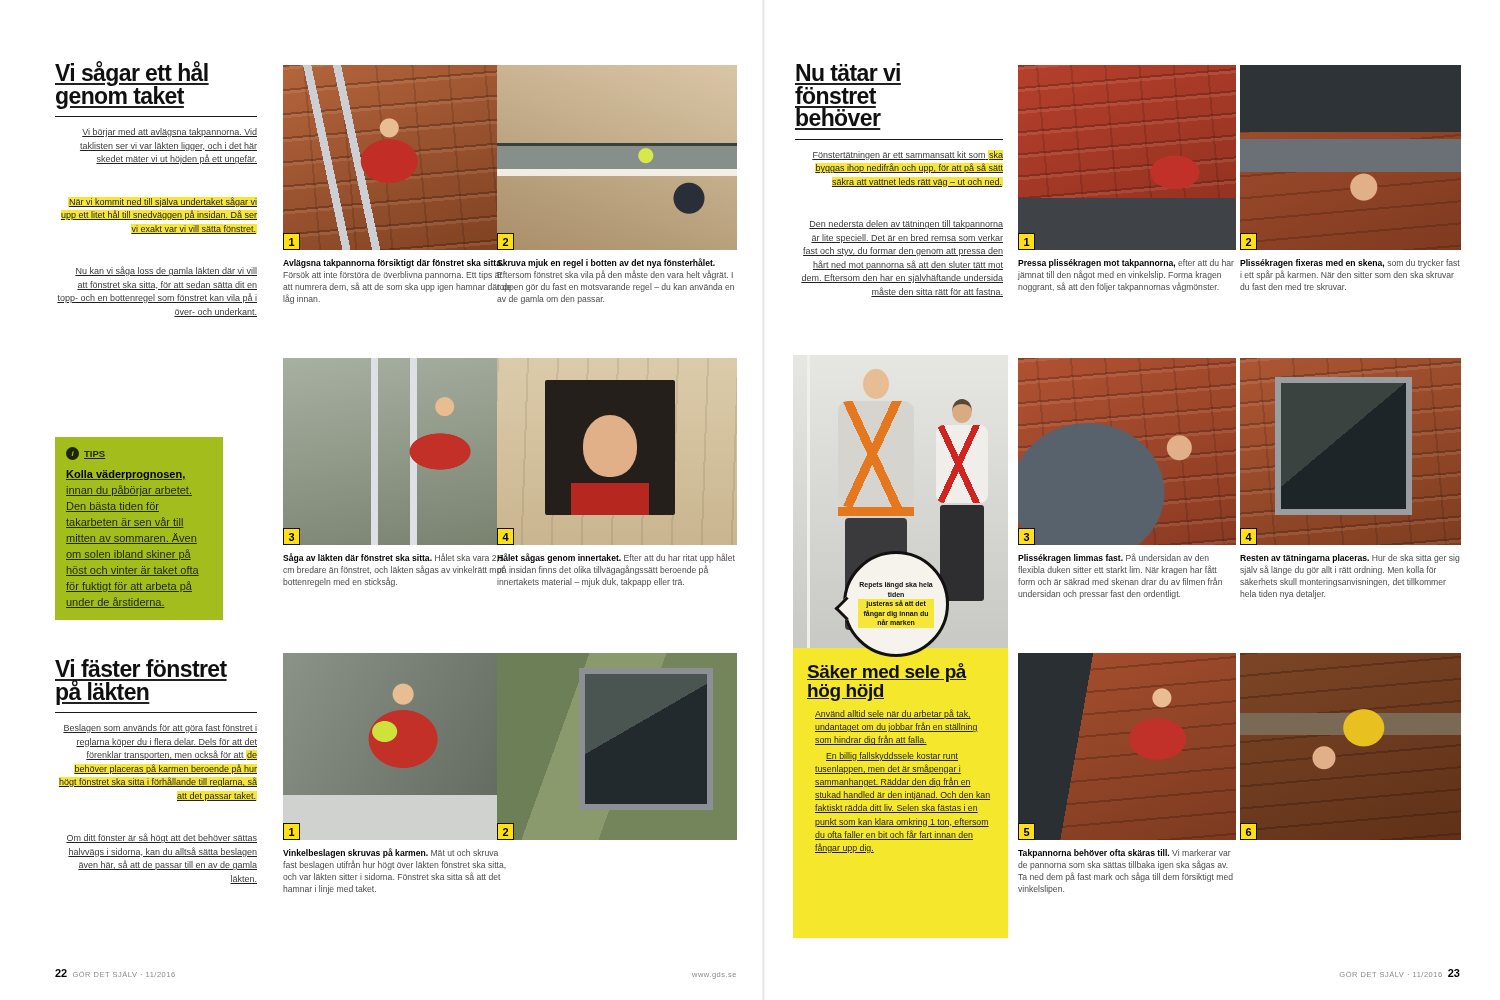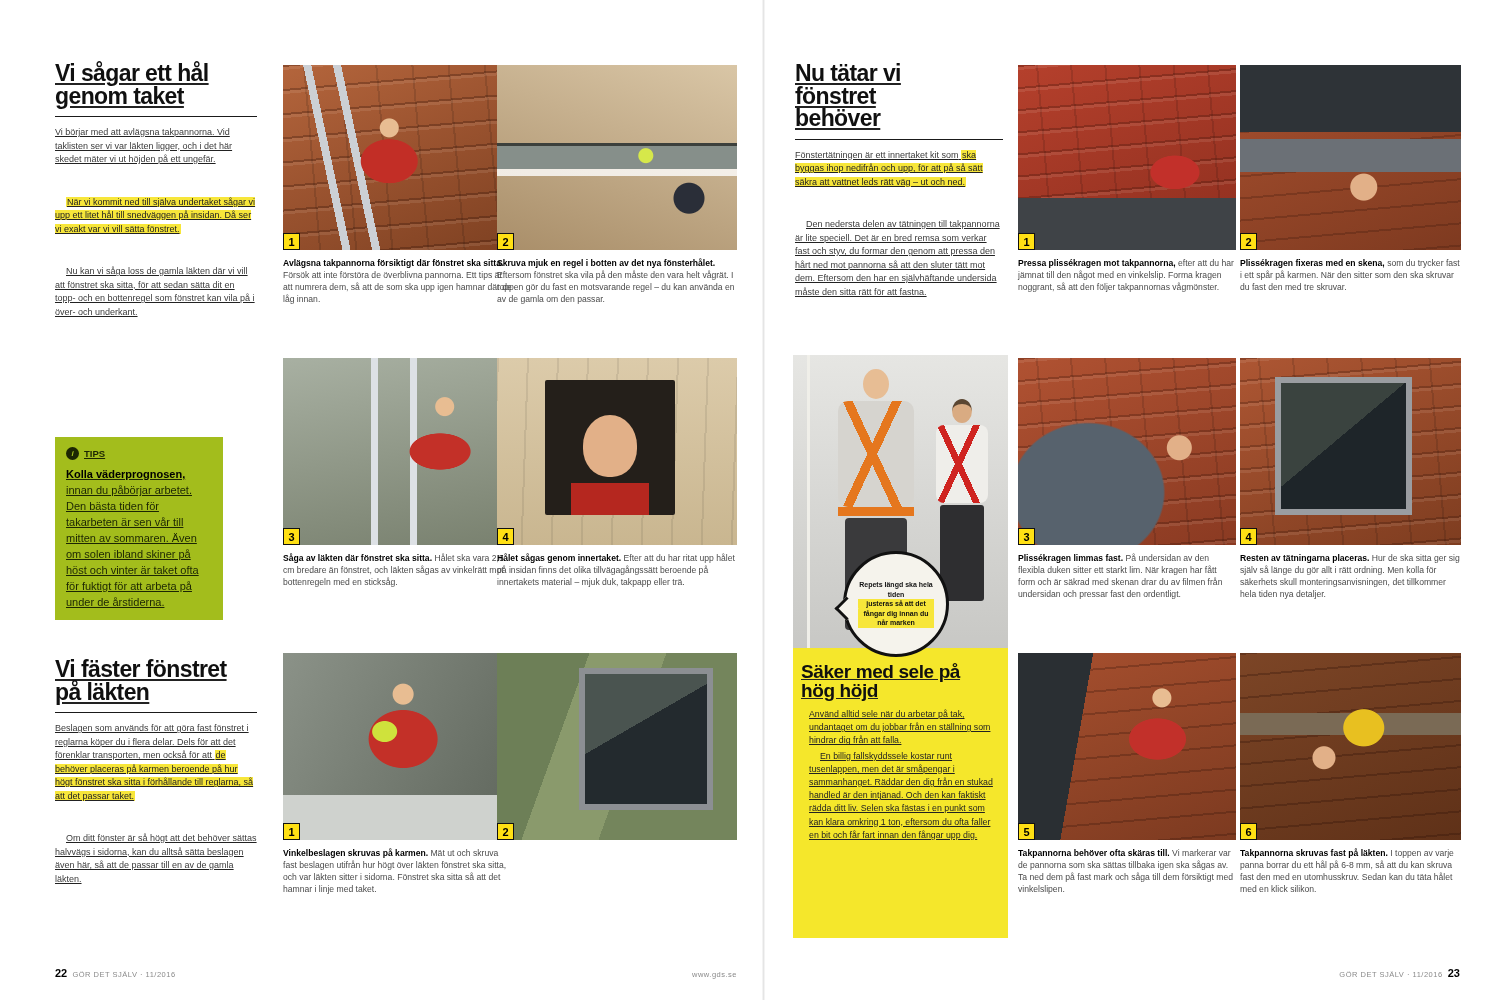--- a/index.html
+++ b/index.html
@@ -3,21 +3,21 @@
 <meta charset="utf-8">
 <style>
   html,body{margin:0;padding:0;background:#ffffff;}
   .spread{position:relative;width:1500px;height:1000px;background:#ffffff;overflow:hidden;
           font-family:"Liberation Sans", sans-serif;color:#222;}
   .gutter{position:absolute;left:762px;top:0;width:3px;height:1000px;
           background:linear-gradient(90deg,rgba(0,0,0,0.02),rgba(0,0,0,0.10),rgba(0,0,0,0.02));}
   .block{position:absolute;text-decoration:underline;}
   h2.head{margin:0;font-size:23px;font-weight:bold;letter-spacing:-0.6px;line-height:0.98;color:#101010;}
   .rule{border:0;border-top:1.6px solid #1a1a1a;margin:9px 0 9px 0;}
-  .body p{margin:0 0 2px 0;font-size:9px;line-height:1.5;color:#3a3a3a;text-align:left;}
+  .body p{margin:0 0 2px 0;font-size:9px;line-height:1.5;color:#3a3a3a;text-align:right;}
   .body p.ind{text-indent:11px;margin-top:29px;}
   mark.hl{background:#f7e63a;color:#222;padding:0 1px;}
   
   .cell{position:absolute;}
   .photo{position:relative;width:100%;overflow:hidden;}
   .ph185{height:185px;} .ph187{height:187px;}
   .badge{position:absolute;left:0;bottom:0;width:17px;height:17px;background:#ffe014;color:#000;
          border:1px solid #111;box-sizing:border-box;display:flex;align-items:center;justify-content:center;
          font-size:11px;font-weight:bold;}
   .cap{margin-top:7px;font-size:8.6px;line-height:1.4;color:#4a4a4a;}
@@ -49,21 +49,21 @@
       linear-gradient(65deg,transparent 42%,#cf2420 42% 50%,transparent 50%),
       #efeeea;}
   .legs-b{width:44px;height:96px;background:#2e2e30;margin:2px auto 0;border-radius:3px;}
   .bubble{position:absolute;left:50px;top:196px;width:106px;height:106px;border-radius:50%;
           background:#f5f3ec;border:3px solid #111;box-sizing:border-box;display:flex;flex-direction:column;
           align-items:center;justify-content:center;text-align:center;font-size:7px;font-weight:bold;
           line-height:1.35;padding:12px;color:#111;z-index:3;}
   .bubble .b2{background:#f7e63a;display:inline;}
   .bubble::after{content:"";position:absolute;left:-8px;top:46px;width:14px;height:14px;background:#f5f3ec;
           border-left:3px solid #111;border-bottom:3px solid #111;transform:rotate(45deg);}
-  .safety-inner{padding:12px 15px 10px 8px;}
+  .safety-inner{padding:12px 15px 10px 14px;}
   .safety-inner h3{margin:2px 0 8px 0;font-size:19px;font-weight:bold;letter-spacing:-0.4px;line-height:1.0;color:#101010;}
   .safety-inner p{margin:0 0 2px 8px;font-size:8.8px;line-height:1.5;color:#222;}
   .safety-inner p.ind{text-indent:11px;}
   
   .foot{position:absolute;top:967px;font-size:7.5px;color:#8a8a8a;letter-spacing:0.5px;}
   .foot .pn{display:inline-block;font-size:11px;font-weight:bold;color:#000;letter-spacing:0;}
   .foot-left{left:55px;width:682px;display:flex;justify-content:space-between;align-items:baseline;}
   .foot-right{left:795px;width:665px;text-align:right;}
   
   .p-l1{background:
@@ -202,21 +202,21 @@
   <div class="cell" style="left:497px;top:653px;width:240px;">
     <div class="photo ph187 p-l6">
       <div class="win"></div>
       <span class="badge">2</span>
     </div>
   </div>
 
   <div class="block body" style="left:795px;top:62px;width:208px;">
     <h2 class="head" style="max-width:170px;">Nu tätar vi fönstret behöver</h2>
     <hr class="rule">
-    <p><span>Fönstertätningen är ett innertaket kit som</span>
+    <p><span>Fönstertätningen är ett sammansatt kit som</span>
       <mark class="hl">ska byggas ihop nedifrån och upp, för att på så sätt säkra att vattnet leds rätt väg – ut och ned.</mark></p>
     <p class="ind">Den nedersta delen av tätningen till takpannorna är lite speciell. Det är en bred remsa som verkar fast och styv, du formar den genom att pressa den hårt ned mot pannorna så att den sluter tätt mot dem. Eftersom den har en självhäftande undersida måste den sitta rätt för att fastna.</p>
   </div>
 
   <div class="block safety" style="left:793px;top:355px;width:215px;height:583px;">
     <div class="harness-photo">
       <div class="man-front">
         <div class="head-f"></div>
         <div class="torso-f"></div>
         <div class="belt-f"></div>
@@ -267,21 +267,20 @@
   <div class="cell" style="left:1018px;top:653px;width:218px;">
     <div class="photo ph187 p-r5">
       <span class="badge">5</span>
     </div>
     <div class="cap"><b>Takpannorna behöver ofta skäras till.</b> <span>Vi markerar var de pannorna som ska sättas tillbaka igen ska sågas av. Ta ned dem på fast mark och såga till dem försiktigt med vinkelslipen.</span></div>
   </div>
   <div class="cell" style="left:1240px;top:653px;width:221px;">
     <div class="photo ph187 p-r6">
       <span class="badge">6</span>
     </div>
-    <div class="cap"><b>Takpannorna skruvas fast på läkten.</b> <span>I toppen av varje panna borrar du ett hål på 6-8 mm, så att du kan skruva fast den med en utomhusskruv. Sedan kan du täta hålet med en klick silikon.</span></div>
   </div>
 
   <div class="foot foot-left">
     <span>
       <span class="pn">22</span>
       &nbsp;<span>GÖR DET SJÄLV · 11/2016</span>
     </span>
     <span>www.gds.se</span>
   </div>
   <div class="foot foot-right">

